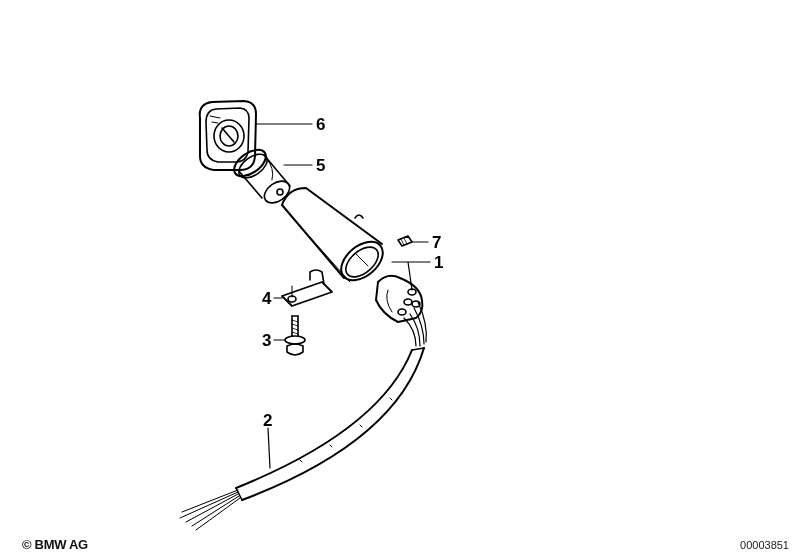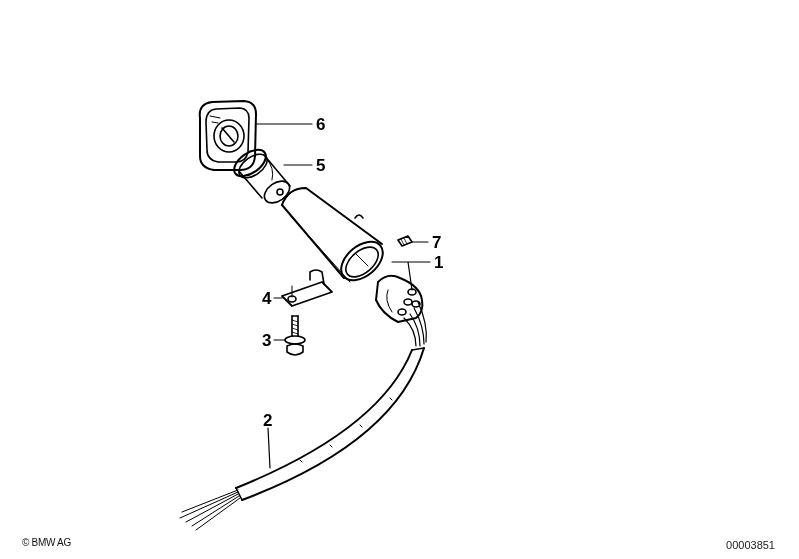--- a/index.html
+++ b/index.html
@@ -1,20 +1,20 @@
 <!DOCTYPE html>
 <html><head>
   <meta charset="utf-8">
   <style>
     html, body { margin: 0; padding: 0; background: #ffffff; }
     body { width: 799px; height: 559px; position: relative; overflow: hidden; font-family: "Liberation Sans", sans-serif; }
     #diagram { position: absolute; left: 0; top: 0; width: 799px; height: 559px; }
     .label { position: absolute; font-family: "Liberation Sans", sans-serif; font-weight: bold; font-size: 17px; color: #000; line-height: 1; }
-    .footer-left { position: absolute; left: 22px; top: 537px; font-size: 10px; color: #111; font-family: "Liberation Sans", sans-serif; letter-spacing: -0.3px; }
-    .footer-right { position: absolute; right: 24px; top: 539px; font-size: 11px; color: #222; font-family: "Liberation Sans", sans-serif; }
+    .footer-left { position: absolute; left: 22px; top: 537px; font-size: 13px; color: #111; font-family: "Liberation Sans", sans-serif; letter-spacing: -0.3px; font-weight: bold; }
+    .footer-right { position: absolute; right: 10px; top: 539px; font-size: 11px; color: #222; font-family: "Liberation Sans", sans-serif; }
   </style>
 </head>
 <body>
 
 <svg id="diagram" viewBox="0 0 799 559" xmlns="http://www.w3.org/2000/svg" fill="none" stroke="#000" stroke-width="1.6" stroke-linecap="round" stroke-linejoin="round">
 
   <g>
     <path d="M200 118 Q198 104 212 102 L244 101 Q256 102 256 114 L255 156 Q254 170 240 170 L214 170 Q200 168 200 156 Z" stroke-width="2"></path>
     <path d="M206 122 Q206 110 216 109 L240 108 Q249 109 249 118 L248 152 Q246 162 236 162 L218 162 Q207 160 207 150 Z"></path>
     <ellipse cx="229" cy="136" rx="15" ry="16"></ellipse>

